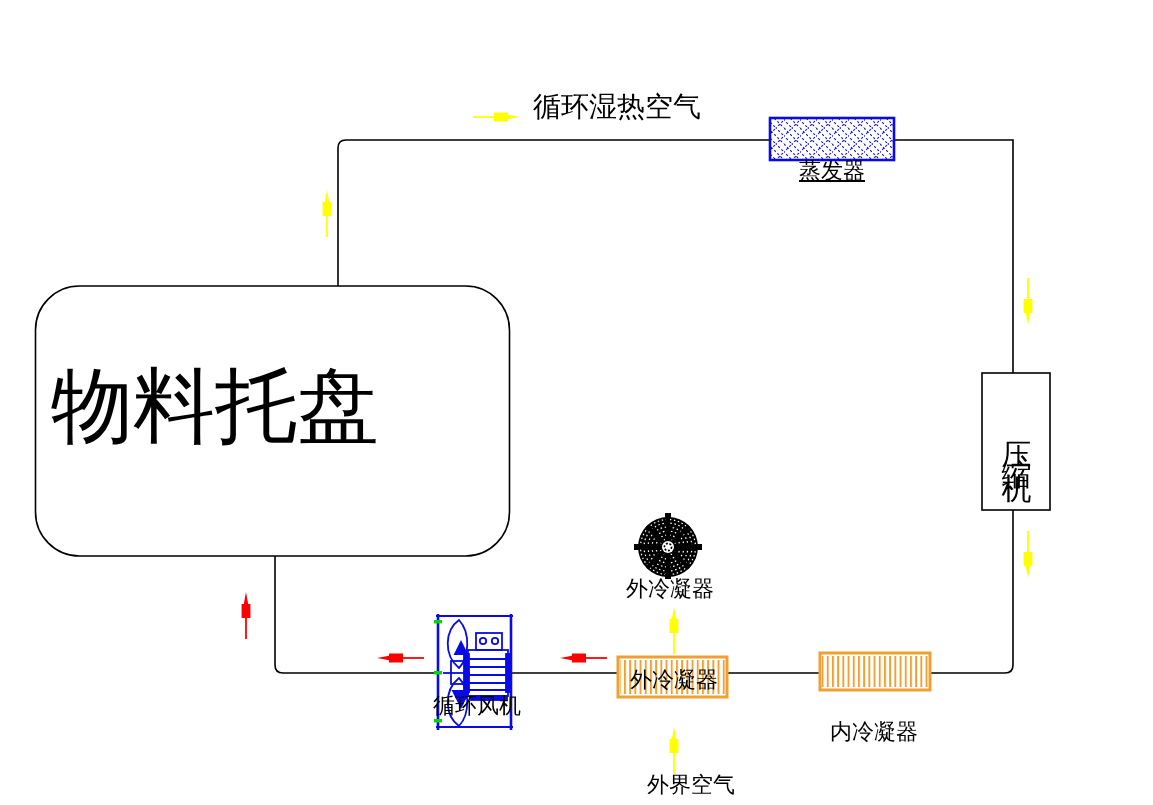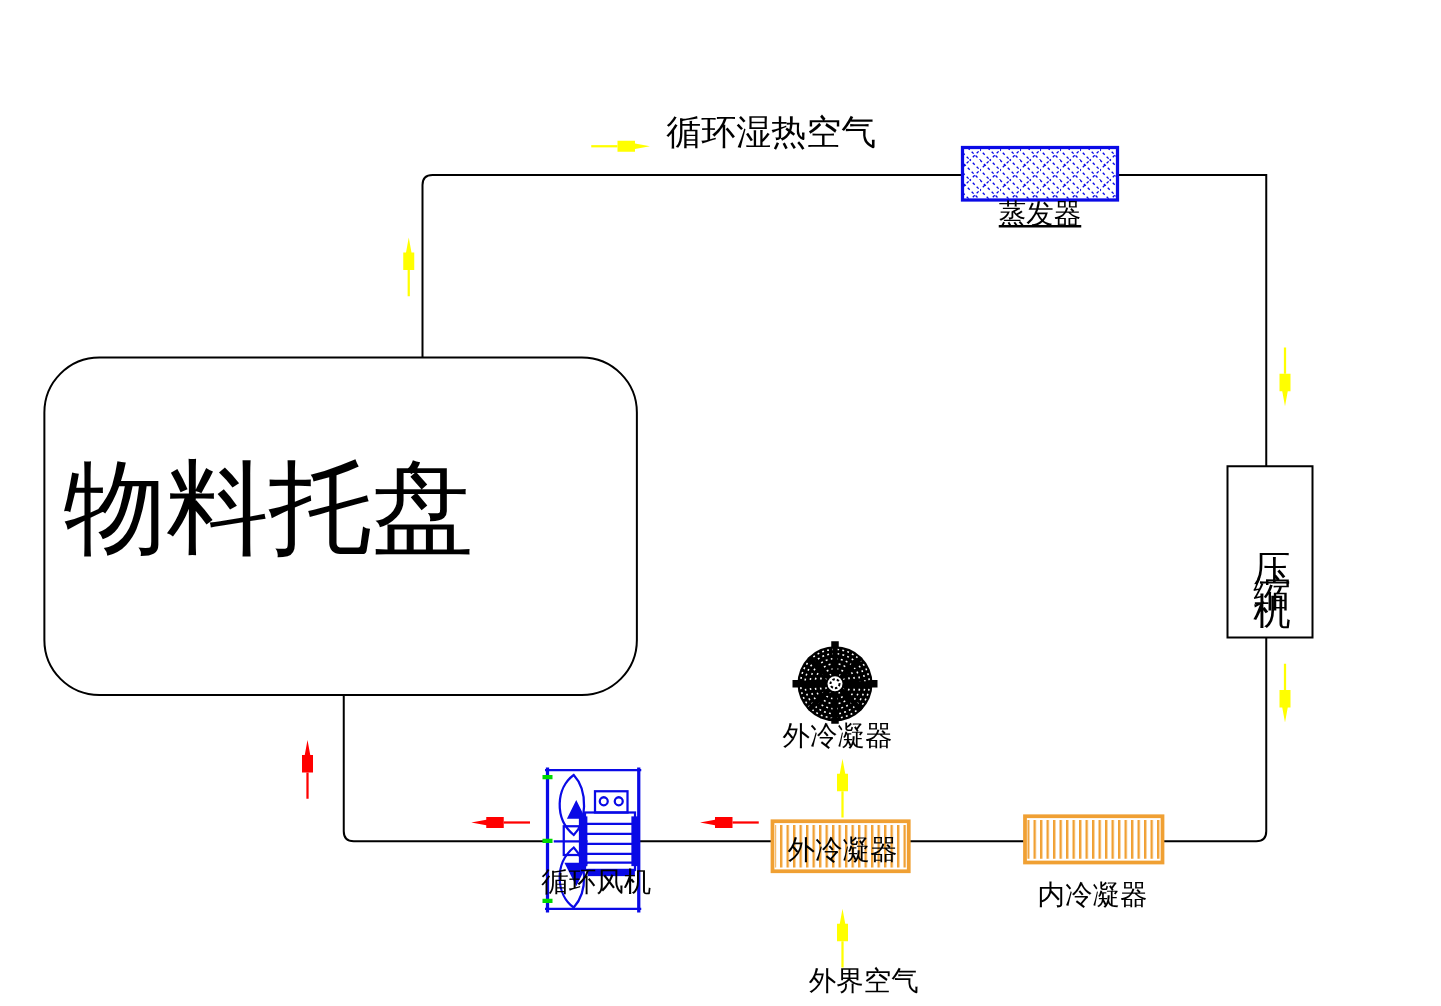--- a/index.html
+++ b/index.html
@@ -180,19 +180,19 @@
   </div>
 
   <div class="tray">
     <div class="tray-text">物料托盘</div>
   </div>
 
   <div class="lbl lbl-small" style="left:670px;top:577px;">外冷凝器</div>
 
   <div class="lbl lbl-small" style="left:674px;top:668px;">外冷凝器</div>
 
-  <div class="lbl lbl-small" style="left:874px;top:704px;">内冷凝器</div>
+  <div class="lbl lbl-small" style="left:874px;top:720px;">内冷凝器</div>
 
   <div class="lbl lbl-small" style="left:477px;top:694px;">循环风机</div>
 
   <div class="lbl lbl-small" style="left:691px;top:773px;">外界空气</div>
 
 </div>
 
 </body></html>

